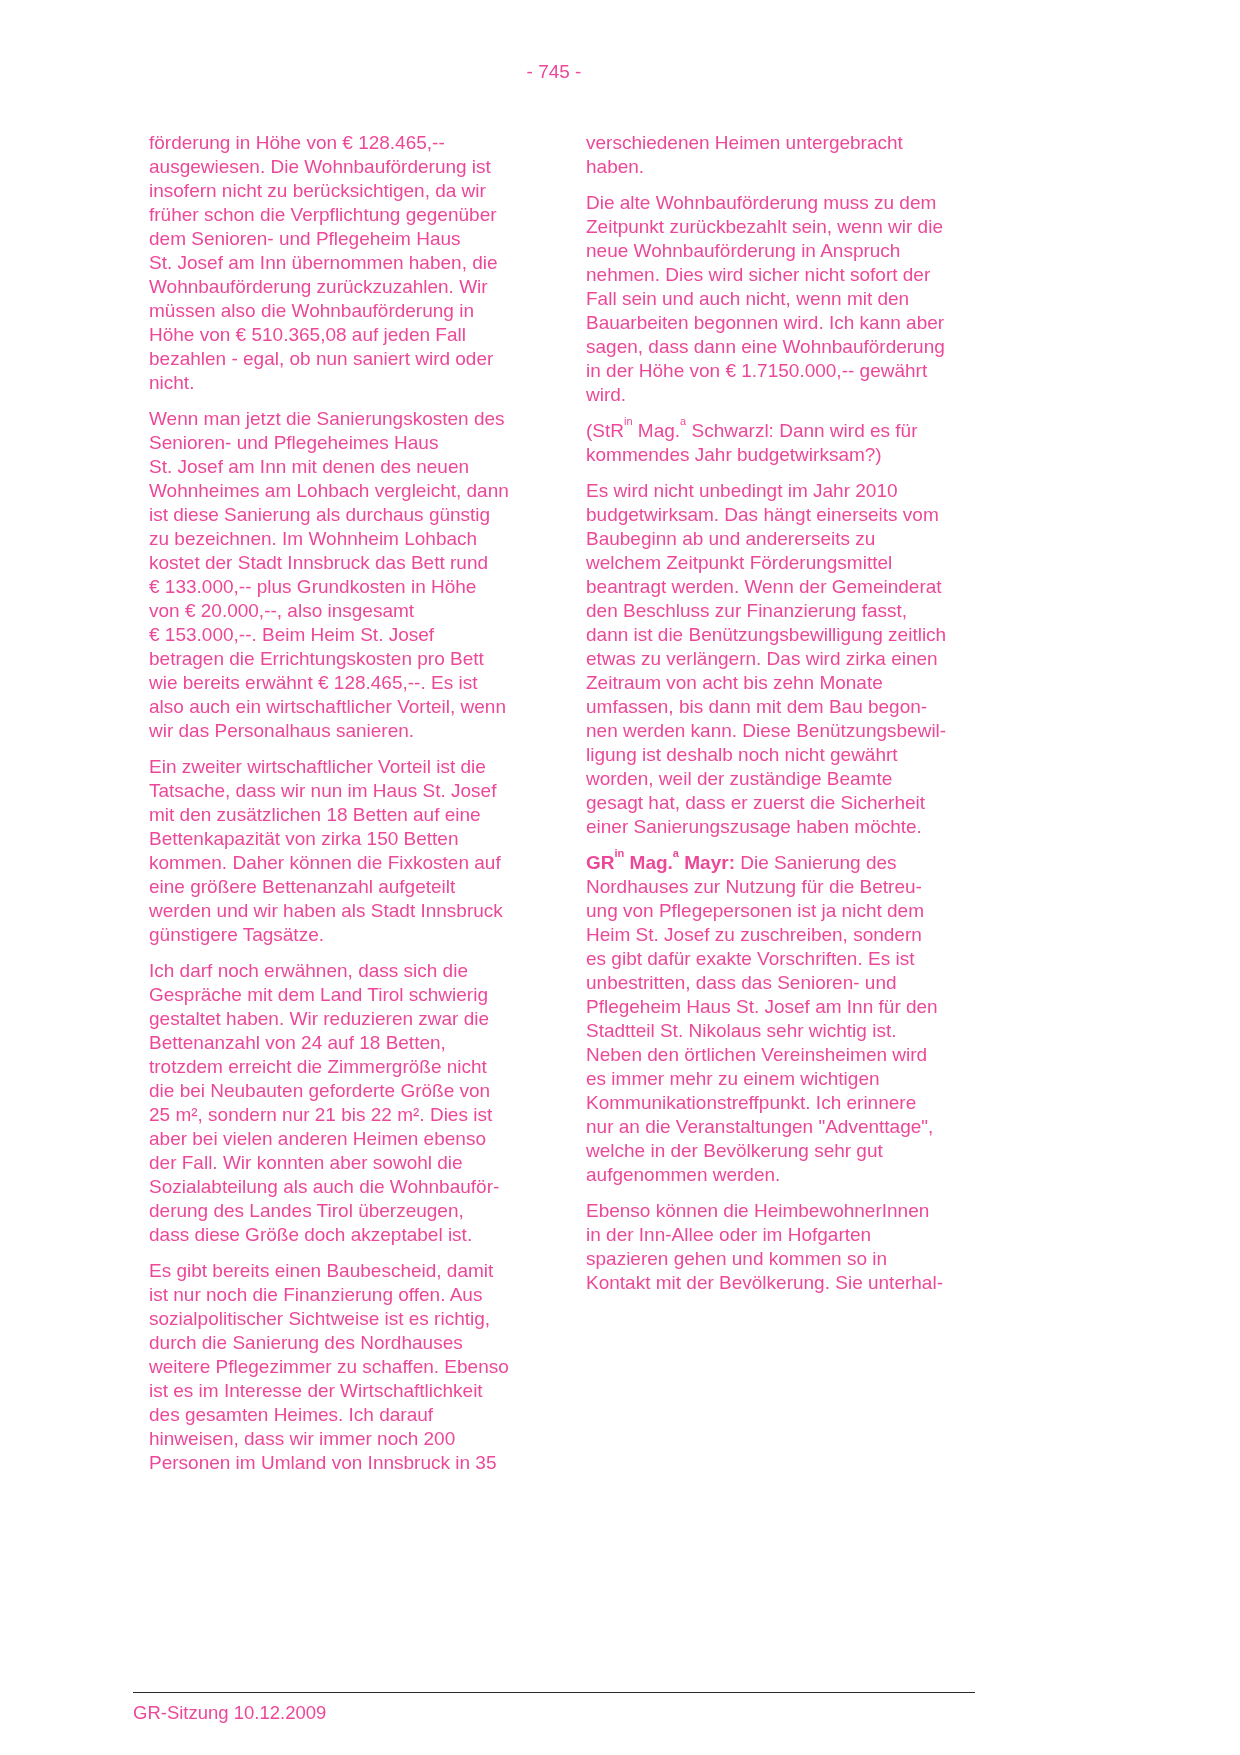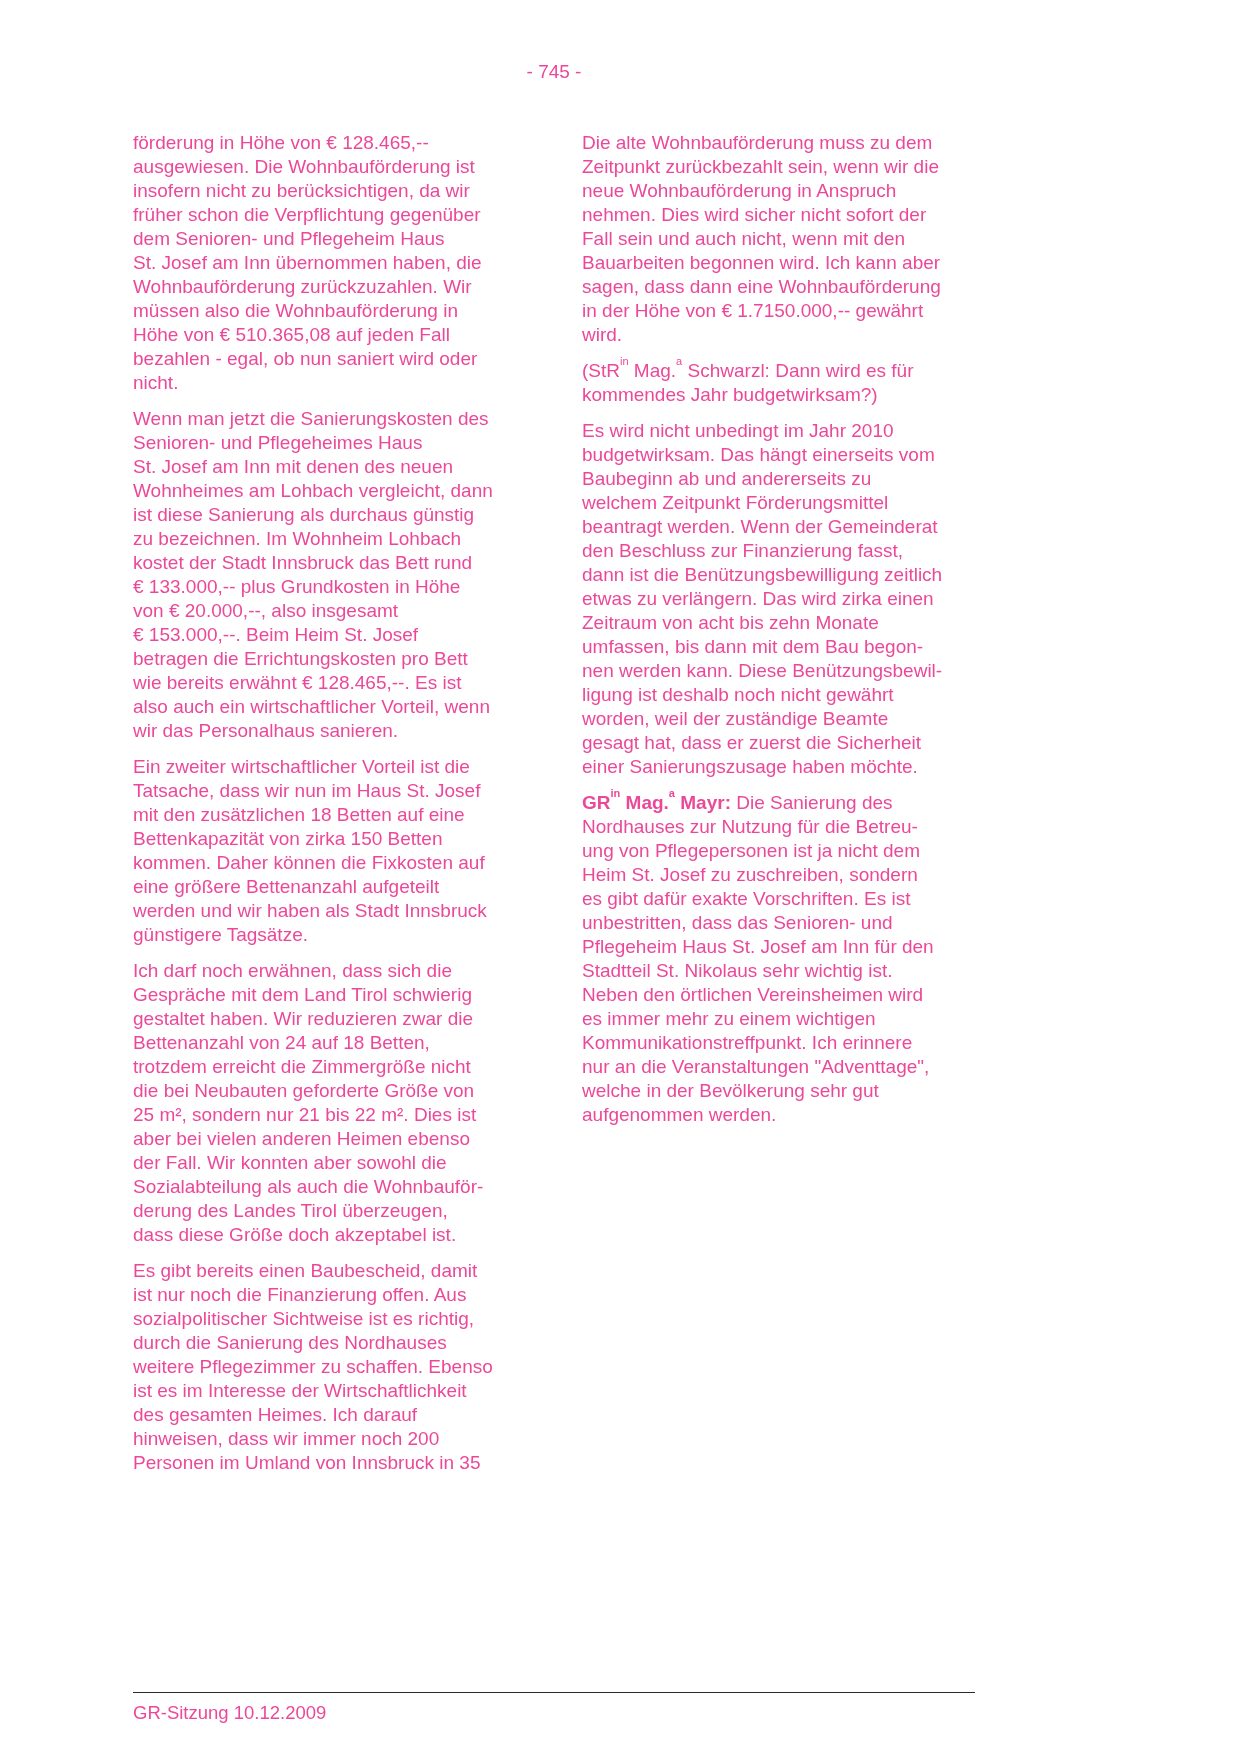--- a/index.html
+++ b/index.html
@@ -21,24 +21,24 @@
     top: 60px;
     left: 133px;
     width: 842px;
     text-align: center;
     font-size: 19px;
     line-height: 24px;
   }
   .content {
     position: absolute;
     top: 131px;
-    left: 133px;
+    left: 149px;
     width: 886px;
     display: flex;
-    gap: 16px;
+    gap: 4px;
     align-items: flex-start;
   }
   .col { width: 433px; }
   .para {
     margin: 0 0 12px 0;
     font-size: 19px;
     line-height: 24px;
     white-space: pre-line;
   }
   .para b { font-weight: bold; }
@@ -116,20 +116,22 @@
 ist nur noch die Finanzierung offen. Aus
 sozialpolitischer Sichtweise ist es richtig,
 durch die Sanierung des Nordhauses
 weitere Pflegezimmer zu schaffen. Ebenso
 ist es im Interesse der Wirtschaftlichkeit
 des gesamten Heimes. Ich darauf
 hinweisen, dass wir immer noch 200
 Personen im Umland von Innsbruck in 35</span></p>
       </div>
     <div class="col">
+        <p class="para"><span>verschiedenen Heimen untergebracht
+haben.</span></p>
         <p class="para"><span>Die alte Wohnbauförderung muss zu dem
 Zeitpunkt zurückbezahlt sein, wenn wir die
 neue Wohnbauförderung in Anspruch
 nehmen. Dies wird sicher nicht sofort der
 Fall sein und auch nicht, wenn mit den
 Bauarbeiten begonnen wird. Ich kann aber
 sagen, dass dann eine Wohnbauförderung
 in der Höhe von € 1.7150.000,-- gewährt
 wird.</span></p>
         <p class="para"><span>(StR</span><sup>in</sup><span> Mag.</span><sup>a</sup><span> Schwarzl: Dann wird es für
@@ -156,19 +158,23 @@
 es gibt dafür exakte Vorschriften. Es ist
 unbestritten, dass das Senioren- und
 Pflegeheim Haus St. Josef am Inn für den
 Stadtteil St. Nikolaus sehr wichtig ist.
 Neben den örtlichen Vereinsheimen wird
 es immer mehr zu einem wichtigen
 Kommunikationstreffpunkt. Ich erinnere
 nur an die Veranstaltungen "Adventtage",
 welche in der Bevölkerung sehr gut
 aufgenommen werden.</span></p>
+        <p class="para"><span>Ebenso können die HeimbewohnerInnen
+in der Inn-Allee oder im Hofgarten
+spazieren gehen und kommen so in
+Kontakt mit der Bevölkerung. Sie unterhal-</span></p>
       </div>
   </div>
 
   <div class="footer">
     <span>GR-Sitzung 10.12.2009</span>
   </div>
 </div>
 
 </body></html>

